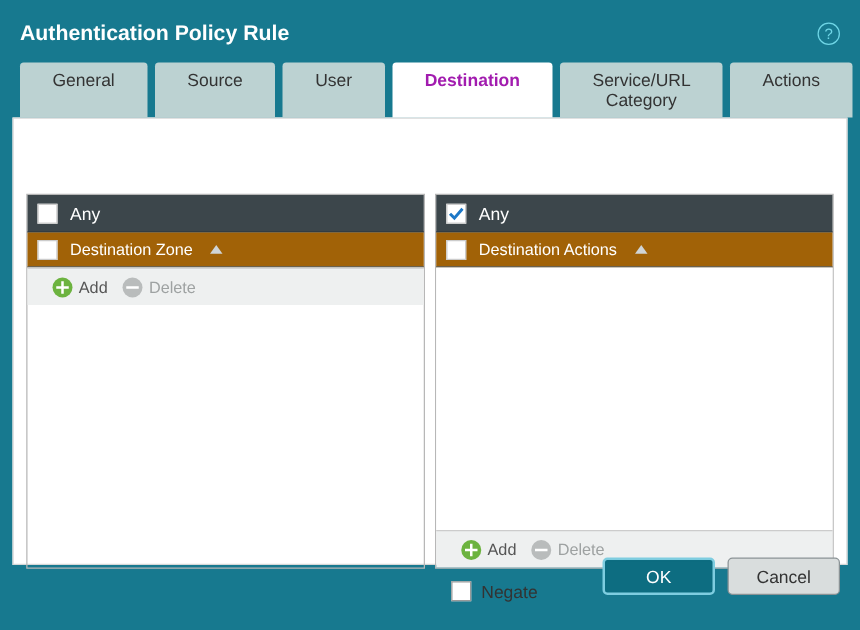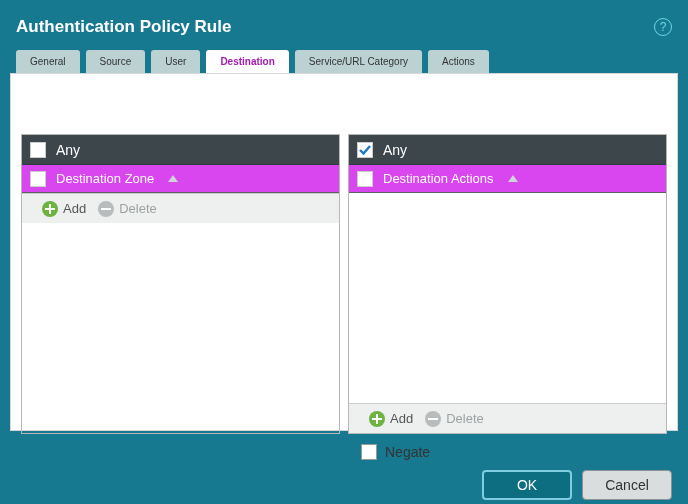--- a/index.html
+++ b/index.html
@@ -18,22 +18,22 @@
   .title { font-size: 17px; font-weight: 700; }
   .help-icon {
     width: 18px; height: 18px; border: 1.5px solid #6fd6e6; border-radius: 50%;
     color: #6fd6e6; font-size: 12px; display:flex; align-items:center; justify-content:center;
     cursor: pointer;
   }
   .tabstrip {
     display: flex; gap: 6px; padding: 0 16px; margin-top: 6px;
   }
   .tab {
-    background: #bcd2d2; color: #333; font-size: 10px;
-    padding: 6px 14px; border-top-left-radius: 3px; border-top-right-radius: 3px;
+    background: #bcd2d2; color: #333; font-size: 14px;
+    padding: 6px 26px; border-top-left-radius: 3px; border-top-right-radius: 3px;
     cursor: pointer;
     text-align: center;
   }
   .tab.active { background: #fff; color: #a21caf; font-weight: 700; }
   .content {
     background: #fff; margin: 0 10px 0 10px;
     border: 1px solid #d7d7d7;
     padding: 12px 10px 8px 10px;
     height: 358px;
   }
@@ -41,21 +41,21 @@
   .panel {
     flex: 1; border: 1px solid #b7b7b7; display: flex; flex-direction: column;
     min-width: 0;
   }
   .panel-top {
     background: #3c464b; color: #fff; height: 30px; display:flex; align-items:center;
     padding: 0 8px; gap: 10px;
     border-bottom: 1px solid #2f3a40;
   }
   .panel-col {
-    background: #d946ef; color: #fff; height: 28px; display:flex; align-items:center;
+    background: #a16207; color: #fff; height: 28px; display:flex; align-items:center;
     padding: 0 8px; gap: 10px; font-size: 13px;
     border-bottom: 1px solid #5a6266;
   }
   .panel-body { flex: 1; background: #fff; overflow:auto; }
   .row {
     display:flex; align-items:center; gap:8px; padding: 6px 8px;
     font-size: 13px; color: #0a6f8b;
   }
   .row-text { color: #0a6f8b; }
   .panel-footer {
@@ -87,21 +87,21 @@
   .plus-circle::after{top:7px;left:3px;height:2px;width:10px;}
   .minus-circle {
     width:16px;height:16px;border-radius:50%;background:#b9bcbc;position:relative;
   }
   .minus-circle::before{
     content:"";position:absolute;background:#fff;top:7px;left:3px;height:2px;width:10px;
   }
   .negate-row { display:flex; align-items:center; gap:8px; justify-content:center;
     margin-top:10px; font-size:14px; color:#333; margin-left: 340px; width: 300px; justify-content:flex-start;}
   .buttons {
-    position:absolute; right:16px; bottom:4px; display:flex; gap:10px;
+    position:absolute; right:16px; bottom:28px; display:flex; gap:10px;
   }
   .btn {
     min-width:90px; height:30px; border-radius:4px; font-size:14px;
     display:flex; align-items:center; justify-content:center; cursor:pointer;
     border:1px solid #8a9295; background:#d9dddd; color:#333;
   }
   .btn.primary {
     background:#0d6d81; color:#fff; border:2px solid #7ecde0;
     box-shadow: 0 0 0 1px #0d6d81 inset;
   }

